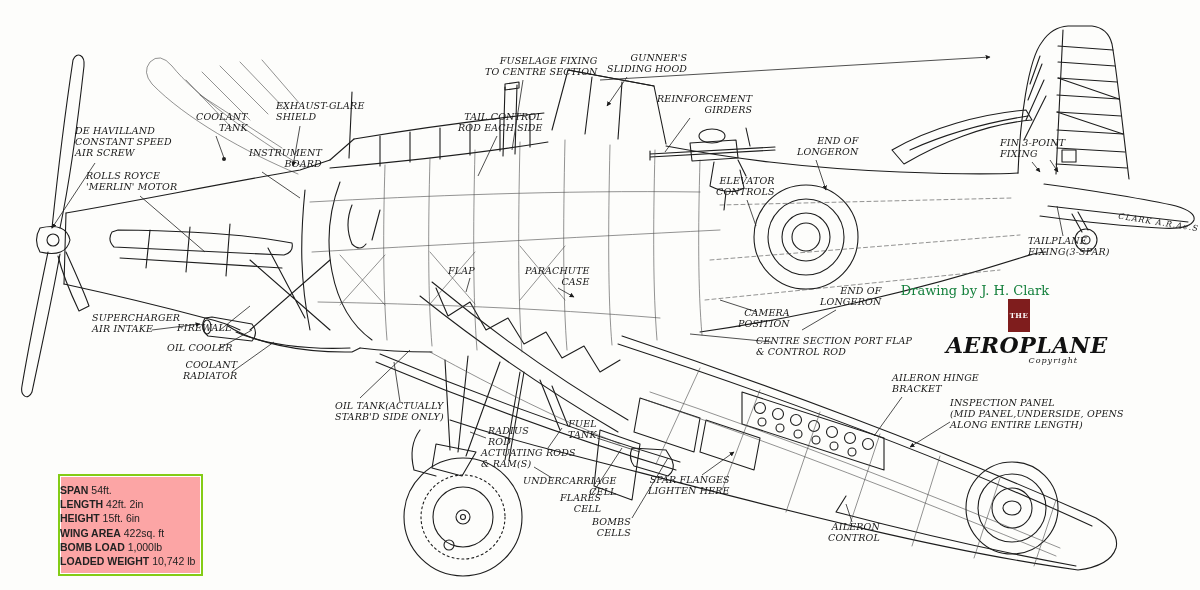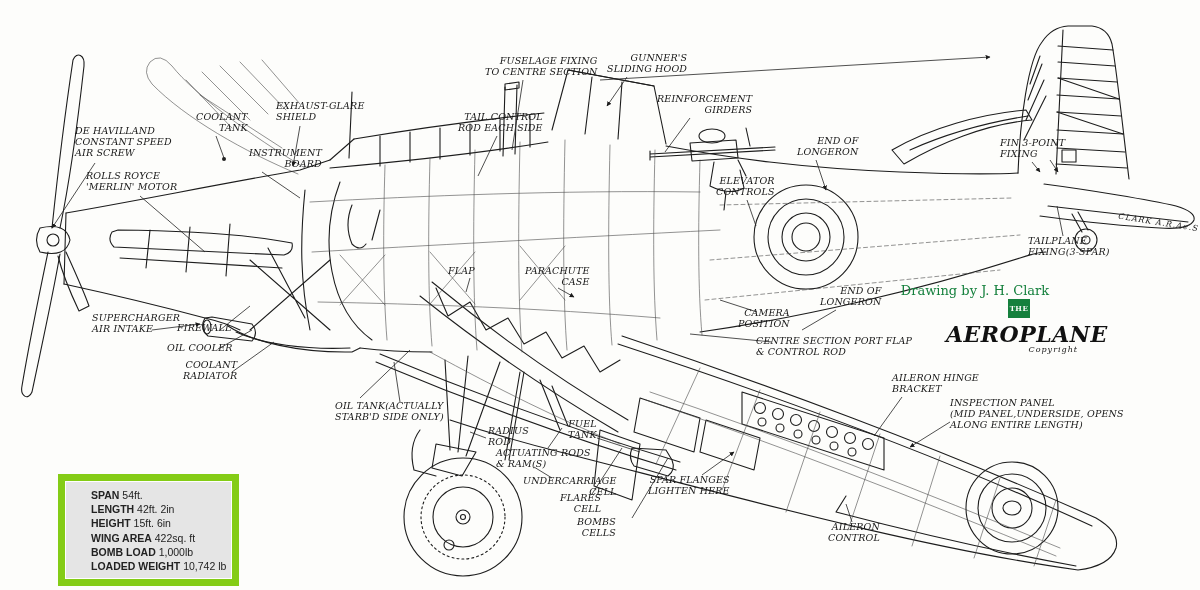--- a/index.html
+++ b/index.html
@@ -13,26 +13,26 @@
   .leaders circle{fill:#232323;stroke:none;}
   .dotted{stroke-dasharray:2 3;}
   .dash{stroke-dasharray:4 3;}
   .lbl{position:absolute;font:italic 9.5px/1.14 "DejaVu Serif",serif;color:#161616;
        letter-spacing:.15px;white-space:pre-line;}
   .c{text-align:right;}
   .sig{position:absolute;font:italic 8px "DejaVu Serif",serif;color:#222;transform:rotate(9deg);letter-spacing:1px;}
   .credit{position:absolute;left:890px;top:283px;width:170px;text-align:center;
           font:13px "DejaVu Serif",serif;color:#15803d;}
   .logo{position:absolute;left:946px;top:299px;width:146px;text-align:center;color:#111;}
-  .logo-the{display:inline-block;background:#15803d;color:#fdfdfb;font:bold 7px/9px "DejaVu Serif",serif;
-            padding:5px 2px;vertical-align:6px;letter-spacing:.5px;}
+  .logo-the{display:inline-block;background:#7f1d1d;color:#fdfdfb;font:bold 7px/9px "DejaVu Serif",serif;
+            padding:12px 2px;vertical-align:6px;letter-spacing:.5px;}
   .logo-name{font:bold italic 22px "DejaVu Serif",serif;letter-spacing:.5px;}
   .logo-copy{font:italic 8px "DejaVu Serif",serif;text-align:right;margin:-2px 14px 14px 0;letter-spacing:1px;}
-  .specbox{position:absolute;left:58px;top:474px;width:132px;background:#e5e5e5;
-           border:7px solid #84cc16;padding:7px 9px 6px 26px;box-shadow:0 0 0 1px #fff inset;}
+  .specbox{position:absolute;left:58px;top:474px;width:132px;background:#fca5a5;
+           border:2px solid #84cc16;padding:7px 9px 6px 0;box-shadow:0 0 0 1px #fff inset;}
   .specrow{font:10.5px "Liberation Sans",sans-serif;color:#222;line-height:14.2px;white-space:nowrap;}
   .sl{font-weight:bold;}
 </style>
 </head>
 <body>
 
 <div id="stage">
 
 <svg width="1200" height="590" viewBox="0 0 1200 590">
   <defs>
@@ -262,29 +262,29 @@
 <div class="lbl" style="left:92px;  top:313px;">SUPERCHARGER
 AIR INTAKE</div>
 <div class="lbl" style="left:177px; top:323px;">FIREWALL</div>
 <div class="lbl" style="left:167px; top:343px;">OIL COOLER</div>
 <div class="lbl c" style="left:183px; top:360px;">COOLANT
 RADIATOR</div>
 <div class="lbl" style="left:335px; top:401px;">OIL TANK(ACTUALLY
 STARB'D SIDE ONLY)</div>
 <div class="lbl" style="left:488px; top:426px;">RADIUS
 ROD</div>
-<div class="lbl" style="left:496px; top:448px;">ACTUATING RODS
+<div class="lbl" style="left:481px; top:448px;">ACTUATING RODS
 &amp; RAM(S)</div>
 <div class="lbl c" style="left:523px; top:476px;">UNDERCARRIAGE
 CELL</div>
 <div class="lbl c" style="left:568px; top:419px;">FUEL
 TANK</div>
 <div class="lbl c" style="left:560px; top:493px;">FLARES
 CELL</div>
-<div class="lbl c" style="left:577px; top:517px;">BOMBS
+<div class="lbl c" style="left:592px; top:517px;">BOMBS
 CELLS</div>
 <div class="lbl c" style="left:648px; top:475px;">SPAR FLANGES
 LIGHTEN HERE</div>
 <div class="lbl c" style="left:828px; top:522px;">AILERON
 CONTROL</div>
 
 <div class="sig" style="left:1118px;top:218px;">CLARK A.R.Ae.S</div>
 <div class="credit">Drawing by J. H. Clark</div>
 <div class="logo">
   <span class="logo-the">THE</span><span class="logo-name">AEROPLANE</span>

